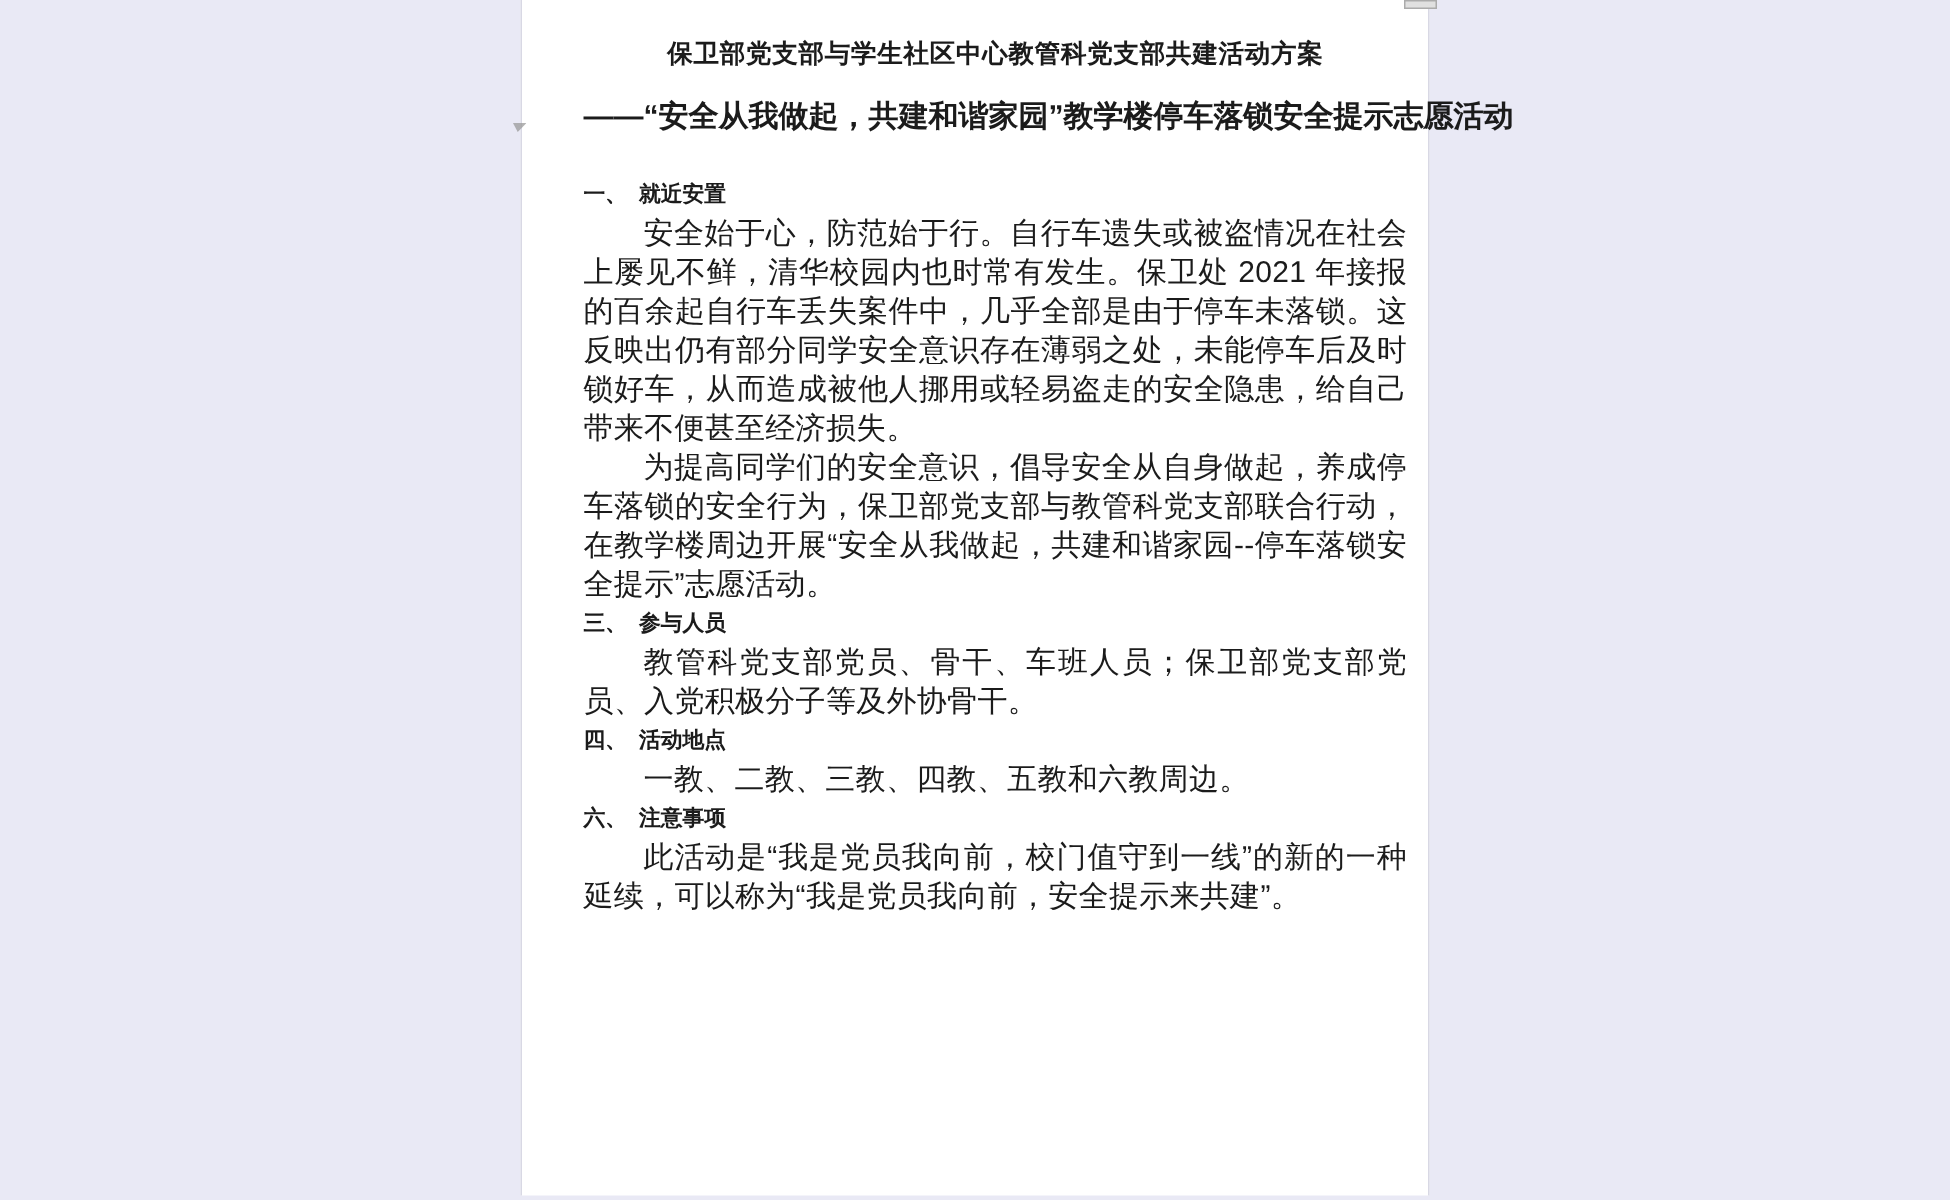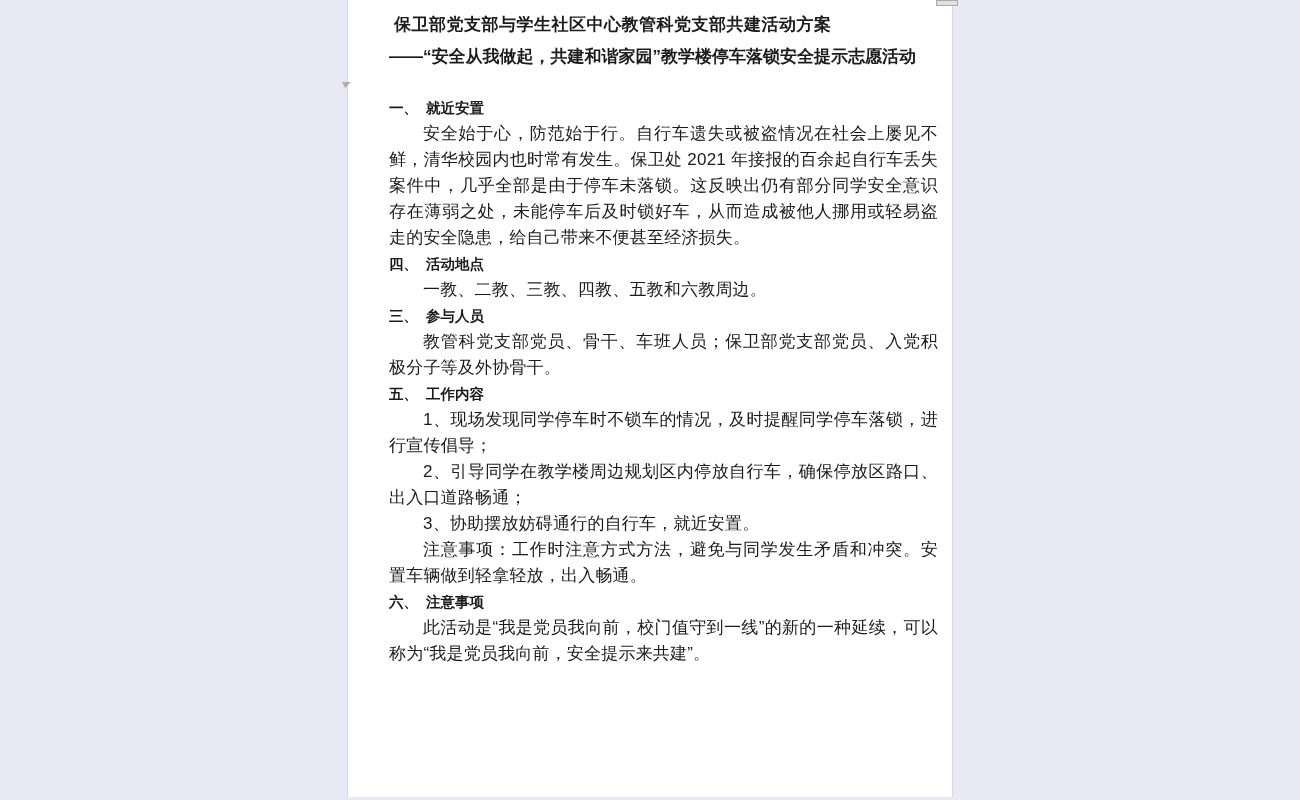--- a/index.html
+++ b/index.html
@@ -23,47 +23,48 @@
     height: 797px;
     background: #ffffff;
     box-sizing: border-box;
     padding: 6px 14px 0 41px;
     border-left: 1px solid #d8d8e4;
     border-right: 1px solid #d8d8e4;
   }
   .doc-title {
     font-size: 17px;
     font-weight: bold;
+    text-align: center;
     line-height: 28px;
-    margin: 5px;
+    margin: 16px;
     letter-spacing: 0.5px;
     white-space: nowrap;
   }
   .doc-subtitle {
-    font-size: 17px;
+    font-size: 20px;
     font-weight: bold;
     text-align: left;
     line-height: 25px;
     margin: 1px 0 0 0;
     white-space: nowrap;
   }
   .content {
     margin-top: 26px;
   }
   .sec-heading {
     font-size: 14.5px;
     font-weight: bold;
     line-height: 26px;
     margin: 0;
   }
   .sec-heading .h-num {
     margin-right: 8px;
   }
   .para {
-    font-size: 17px;
+    font-size: 20px;
     line-height: 26px;
     margin: 0;
     text-indent: 2em;
     text-align: justify;
     letter-spacing: 0.2px;
   }
   .scroll-tab {
     position: absolute;
     left: 936px;
     top: 0;
@@ -90,42 +91,36 @@
 <div class="page">
 
   <h1 class="doc-title">保卫部党支部与学生社区中心教管科党支部共建活动方案</h1>
   <div class="doc-subtitle">——“安全从我做起，共建和谐家园”教学楼停车落锁安全提示志愿活动</div>
 
   <div class="content">
 
     <section>
       <h2 class="sec-heading"><span class="h-num">一、</span><span>就近安置</span></h2>
       <p class="para">安全始于心，防范始于行。自行车遗失或被盗情况在社会上屡见不鲜，清华校园内也时常有发生。保卫处 2021 年接报的百余起自行车丢失案件中，几乎全部是由于停车未落锁。这反映出仍有部分同学安全意识存在薄弱之处，未能停车后及时锁好车，从而造成被他人挪用或轻易盗走的安全隐患，给自己带来不便甚至经济损失。</p>
+      <p class="para">为提高同学们的安全意识，倡导安全从自身做起，养成停车落锁的安全行为，保卫部党支部与教管科党支部联合行动，在教学楼周边开展“安全从我做起，共建和谐家园--停车落锁安全提示”志愿活动。</p>
     </section>
 
     <section>
-    </section>
-
-    <section>
-      <h2 class="sec-heading"><span class="h-num">四、</span><span>活动地点</span></h2>
-      <p class="para">一教、二教、三教、四教、五教和六教周边。</p>
     </section>
 
     <section>
       <h2 class="sec-heading"><span class="h-num">三、</span><span>参与人员</span></h2>
       <p class="para">教管科党支部党员、骨干、车班人员；保卫部党支部党员、入党积极分子等及外协骨干。</p>
     </section>
 
     <section>
-      <h2 class="sec-heading"><span class="h-num">五、</span><span>工作内容</span></h2>
-      <p class="para">1、现场发现同学停车时不锁车的情况，及时提醒同学停车落锁，进行宣传倡导；</p>
-      <p class="para">2、引导同学在教学楼周边规划区内停放自行车，确保停放区路口、出入口道路畅通；</p>
-      <p class="para">3、协助摆放妨碍通行的自行车，就近安置。</p>
-      <p class="para">注意事项：工作时注意方式方法，避免与同学发生矛盾和冲突。安置车辆做到轻拿轻放，出入畅通。</p>
+      <h2 class="sec-heading"><span class="h-num">四、</span><span>活动地点</span></h2>
+      <p class="para">一教、二教、三教、四教、五教和六教周边。</p>
     </section>
+
 
     <section>
       <h2 class="sec-heading"><span class="h-num">六、</span><span>注意事项</span></h2>
       <p class="para">此活动是“我是党员我向前，校门值守到一线”的新的一种延续，可以称为“我是党员我向前，安全提示来共建”。</p>
     </section>
 
   </div>
 </div>
 
 <div class="scroll-tab"></div>

